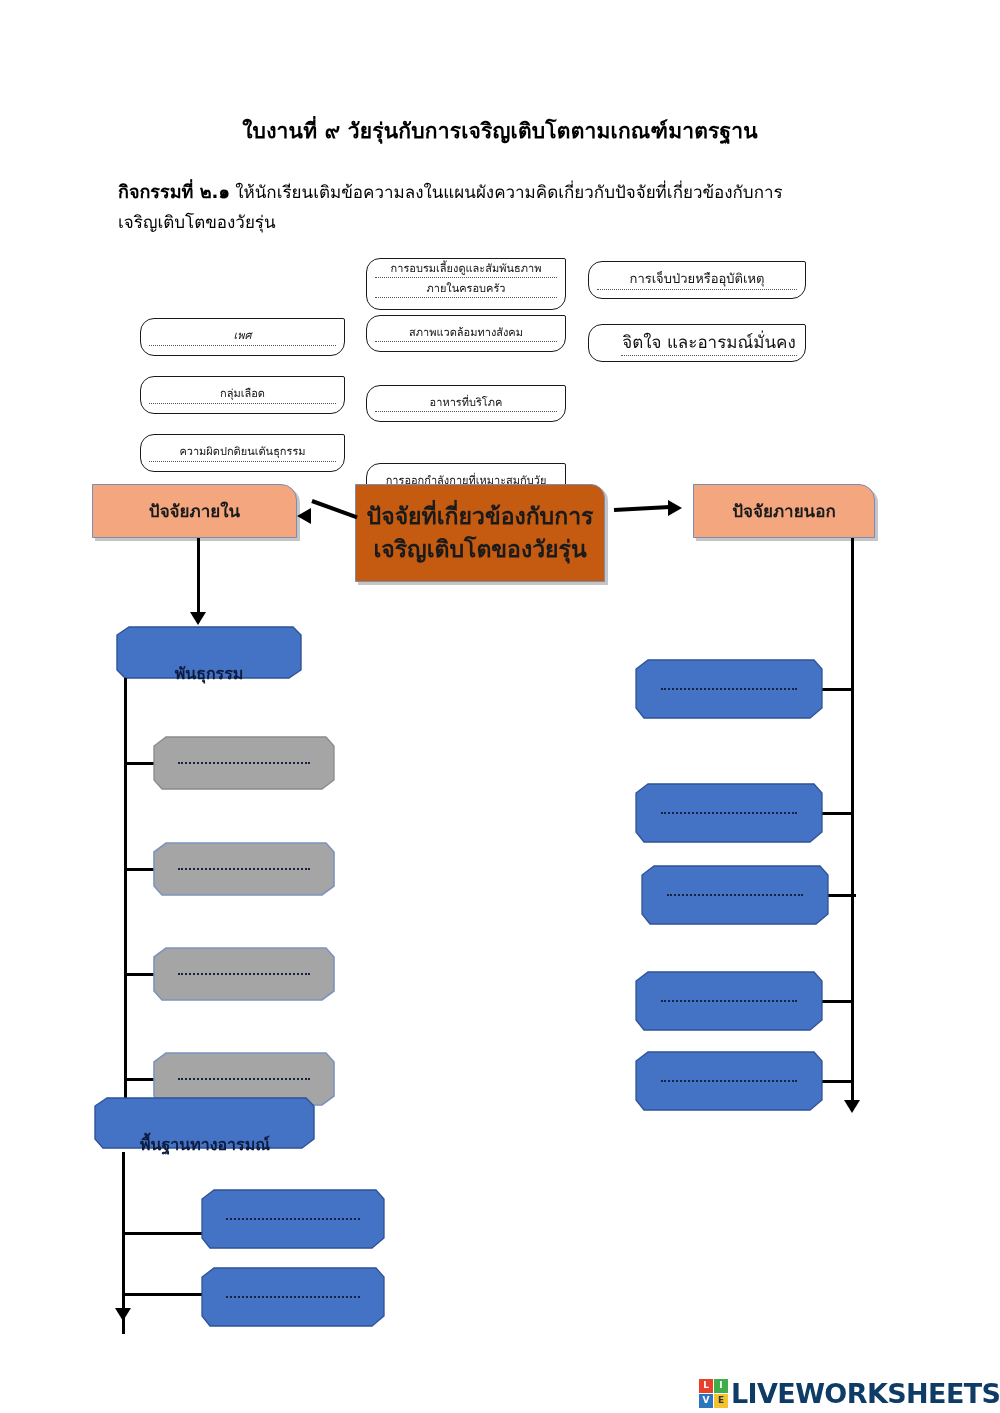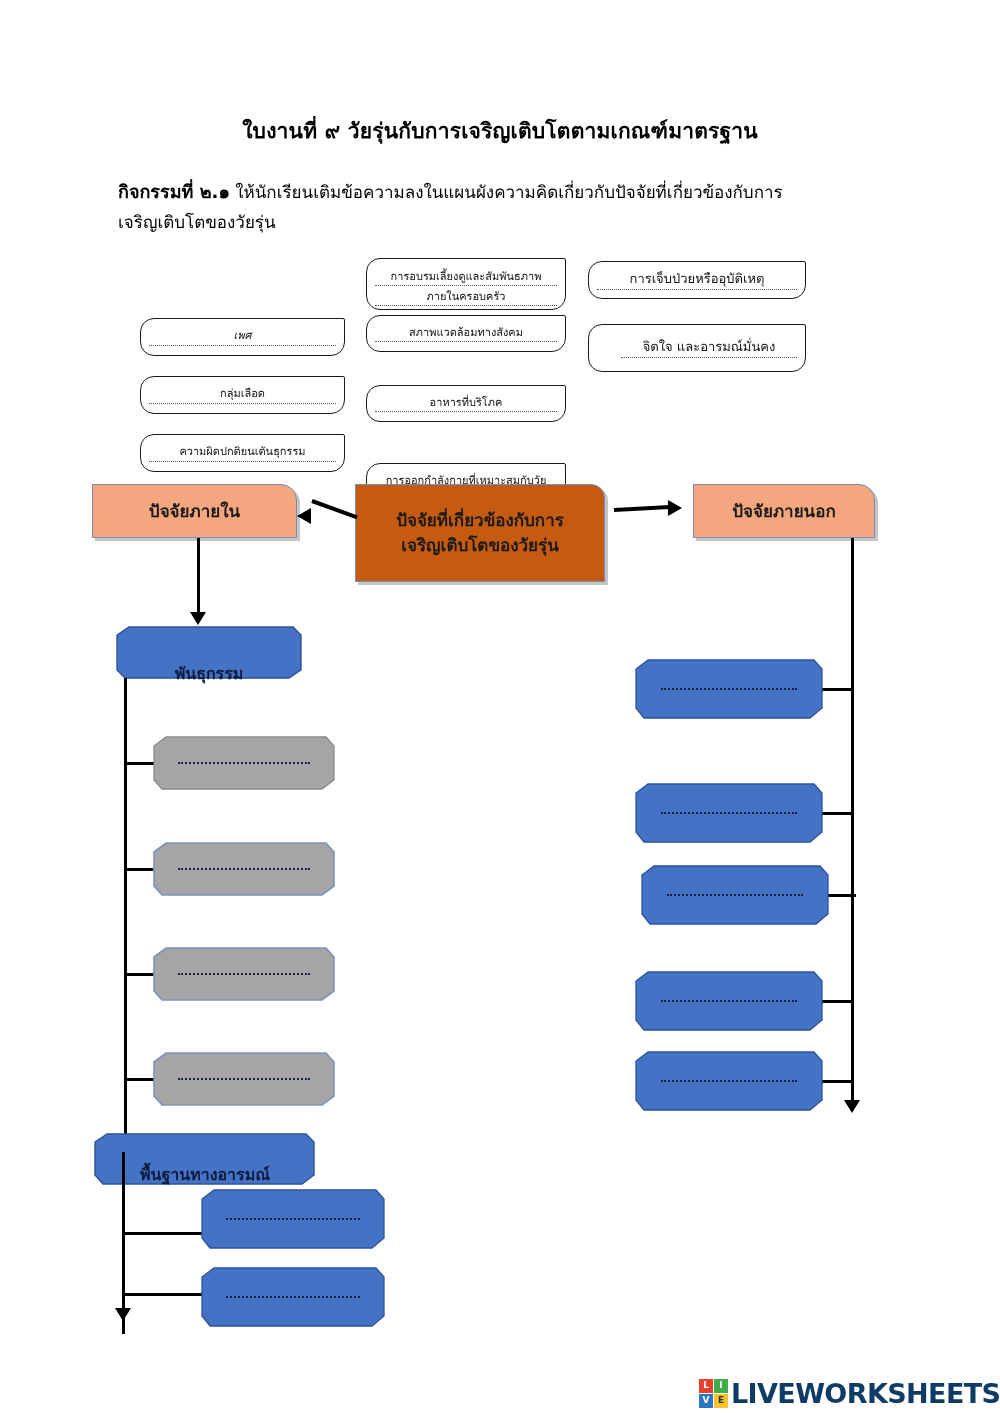--- a/index.html
+++ b/index.html
@@ -127,21 +127,21 @@
   }
   .card.peach {
     background: #F4A77E;
     color: #1a1a1a;
     font-size: 17px;
     border-top-right-radius: 16px;
   }
   .card.orange {
     background: #C55A11;
     color: #1a1a1a;
-    font-size: 17px;
+    font-size: 23px;
     border-top-right-radius: 14px;
   }
 
   
   .line {
     position: absolute;
     background: #000000;
   }
   .vline { width: 3px; }
   .hline { height: 3px; }
@@ -225,40 +225,40 @@
   <div class="note" style="left:140px; top:318px; width:205px; height:38px;font-style:italic;">
     <span class="note-text">เพศ</span>
   </div>
   <div class="note" style="left:140px; top:376px; width:205px; height:38px;">
     <span class="note-text">กลุ่มเลือด</span>
   </div>
   <div class="note" style="left:140px; top:434px; width:205px; height:38px;">
     <span class="note-text">ความผิดปกติยนเตันธุกรรม</span>
   </div>
 
-  <div class="note two-line" style="left:366px; top:258px; width:200px; height:52px; flex-direction:column; justify-content:flex-end;">
+  <div class="note two-line" style="left:366px; top:258px; width:200px; height:52px; flex-direction:column; justify-content:flex-start;">
     <span class="note-text">
       <span class="l1">การอบรมเลี้ยงดูและสัมพันธภาพ</span>
       <span class="l2">ภายในครอบครัว</span>
     </span>
   </div>
   <div class="note" style="left:366px; top:315px; width:200px; height:37px;">
     <span class="note-text">สภาพแวดล้อมทางสังคม</span>
   </div>
   <div class="note" style="left:366px; top:385px; width:200px; height:37px;">
     <span class="note-text">อาหารที่บริโภค</span>
   </div>
   <div class="note" style="left:366px; top:443px; width:200px; height:37px;margin-top:20px;">
     <span class="note-text">การออกกำลังกายที่เหมาะสมกับวัย</span>
   </div>
 
   <div class="note" style="left:588px; top:261px; width:218px; height:38px; font-size:13px;">
     <span class="note-text">การเจ็บป่วยหรืออุบัติเหตุ</span>
   </div>
-  <div class="note" style="left:588px; top:324px; width:218px; height:48px; font-size:13px;padding-left:32px;">
+  <div class="note" style="left:588px; top:324px; width:218px; height:38px; font-size:17px;padding-left:32px;">
     <span class="note-text">จิตใจ และอารมณ์มั่นคง</span>
   </div>
 
   <div class="card orange" style="left:355px; top:484px; width:250px; height:98px; flex-direction:column;">
     <span>ปัจจัยที่เกี่ยวข้องกับการ</span>
     <span>เจริญเติบโตของวัยรุ่น</span>
   </div>
 
   <div class="card peach" style="left:92px; top:484px; width:205px; height:54px;">
     <span>ปัจจัยภายใน</span>
@@ -311,21 +311,21 @@
   </div>
 
   <div class="line hline" style="left:124px; top:1078px; width:35px;"></div>
   <div class="shape" style="left:152px; top:1050px; width:184px; height:58px;">
     <svg class="body" viewBox="0 0 184 58" preserveAspectRatio="none">
       <polygon points="14,3 174,3 182,12 182,46 170,55 10,55 2,46 2,12" fill="#A5A5A5" stroke="#7D93BD" stroke-width="1.6"></polygon>
     </svg>
     <span class="dots"></span>
   </div>
 
-  <div class="shape" style="left:94px; top:1132px; width:222px; height:54px;align-items:flex-end;">
+  <div class="shape" style="left:94px; top:1096px; width:222px; height:54px;">
     <svg class="body" viewBox="0 0 222 54" preserveAspectRatio="none">
       <polygon points="13,2 212,2 220,10 220,43 208,52 9,52 1,43 1,10" fill="#4472C4" stroke="#2E5396" stroke-width="1.4"></polygon>
     </svg>
     <span class="label">พื้นฐานทางอารมณ์</span>
   </div>
 
   <div class="line vline" style="left:122px; top:1152px; height:182px;"></div>
   <div class="arrow-down" style="left:115px; top:1308px;"></div>
 
   <div class="line hline" style="left:122px; top:1232px; width:85px;"></div>

